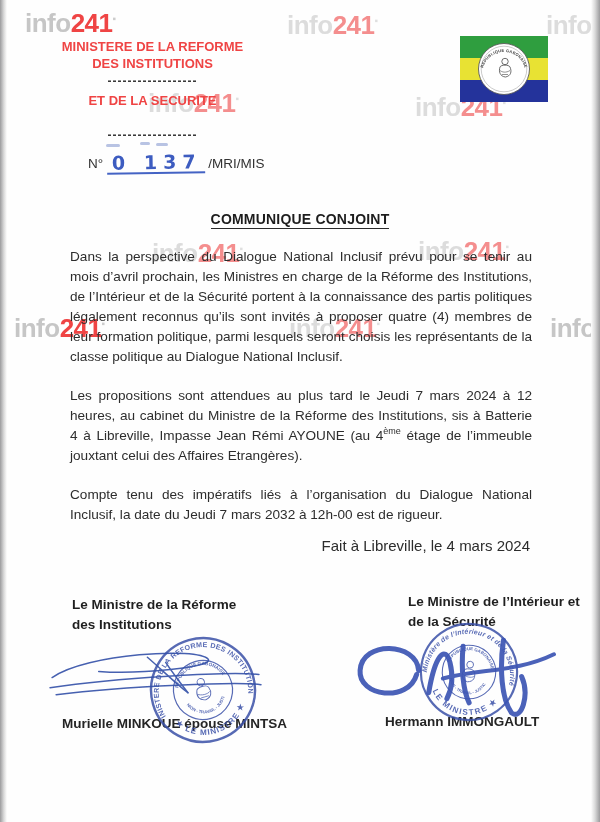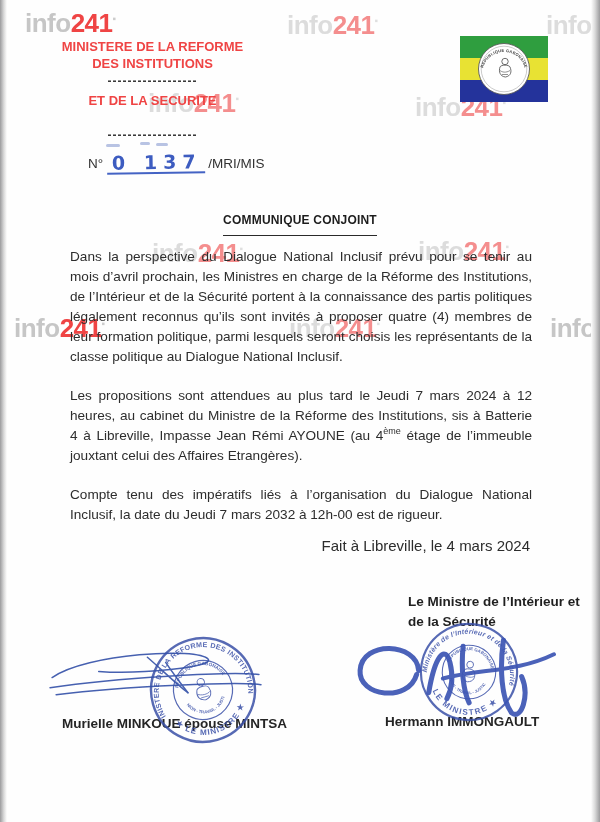--- a/index.html
+++ b/index.html
@@ -30,22 +30,22 @@
   .refline .no{vertical-align:middle;}
   .ref-num{display:inline-block;font-family:"DejaVu Sans",sans-serif;font-weight:bold;
            font-size:19px;color:#3d5cc0;letter-spacing:6px;padding:0 3px 0 5px;
            border-bottom:2px solid #4463c4;transform:rotate(-1deg);vertical-align:middle;line-height:20px;}
   .ref-suffix{vertical-align:middle;}
   .ref-scratch{position:absolute;height:3px;border-radius:2px;background:rgba(100,125,195,.45);}
 
   .logo{position:absolute;left:460px;top:36px;width:88px;height:66px;}
 
   .doc-title{position:absolute;left:0;right:0;top:210px;text-align:center;}
-  .doc-title span{display:inline-block;font-weight:bold;font-size:12px;color:#1d1d1d;
-                  border-bottom:1.6px solid #2a2a2a;padding-bottom:8px;letter-spacing:.2px;}
+  .doc-title span{display:inline-block;font-weight:bold;font-size:14px;color:#1d1d1d;
+                  border-bottom:1.6px solid #2a2a2a;padding-bottom:1px;letter-spacing:.2px;}
 
   .body-text{position:absolute;left:70px;top:247px;width:462px;font-size:13.6px;
              line-height:20px;text-align:justify;color:#2d2d2d;}
   .body-text p{margin:0 0 19px 0;}
   .body-text sup{font-size:9px;line-height:0;}
 
   .dateline{position:absolute;right:70px;top:537px;font-size:15px;color:#2c2c2c;}
 
   .sig-title{position:absolute;font-weight:bold;font-size:13.5px;line-height:20px;color:#1f1f1f;}
   .sig-title.left{left:72px;top:595px;width:210px;}
@@ -128,20 +128,24 @@
     </div>
 
     <div class="body-text">
       <p>Dans la perspective du Dialogue National Inclusif prévu pour se tenir au mois d’avril prochain, les Ministres en charge de la Réforme des Institutions, de l’Intérieur et de la Sécurité portent à la connaissance des partis politiques légalement reconnus qu’ils sont invités à proposer quatre (4) membres de leur formation politique, parmi lesquels seront choisis les représentants de la classe politique au Dialogue National Inclusif.</p>
       <p><span>Les propositions sont attendues au plus tard le Jeudi 7 mars 2024 à 12 heures, au cabinet du Ministre de la Réforme des Institutions, sis à Batterie 4 à Libreville, Impasse Jean Rémi AYOUNE (au 4</span><sup>ème</sup><span> étage de l’immeuble jouxtant celui des Affaires Etrangères).</span></p>
       <p>Compte tenu des impératifs liés à l’organisation du Dialogue National Inclusif, la date du Jeudi 7 mars 2032 à 12h-00 est de rigueur.</p>
     </div>
 
     <div class="dateline">Fait à Libreville, le 4 mars 2024</div>
 
+    <div class="sig-title left">
+      <div>Le Ministre de la Réforme</div>
+      <div>des Institutions</div>
+    </div>
     <div class="sig-title right">
       <div>Le Ministre de l’Intérieur et</div>
       <div>de la Sécurité</div>
     </div>
 
     <svg class="stamp left" width="112" height="112" viewBox="0 0 110 110">
       <g stroke="#3b51a8" fill="none">
         <circle cx="55" cy="55" r="51" stroke-width="2.4"></circle>
         <circle cx="55" cy="55" r="29" stroke-width="1.2"></circle>
       </g>

